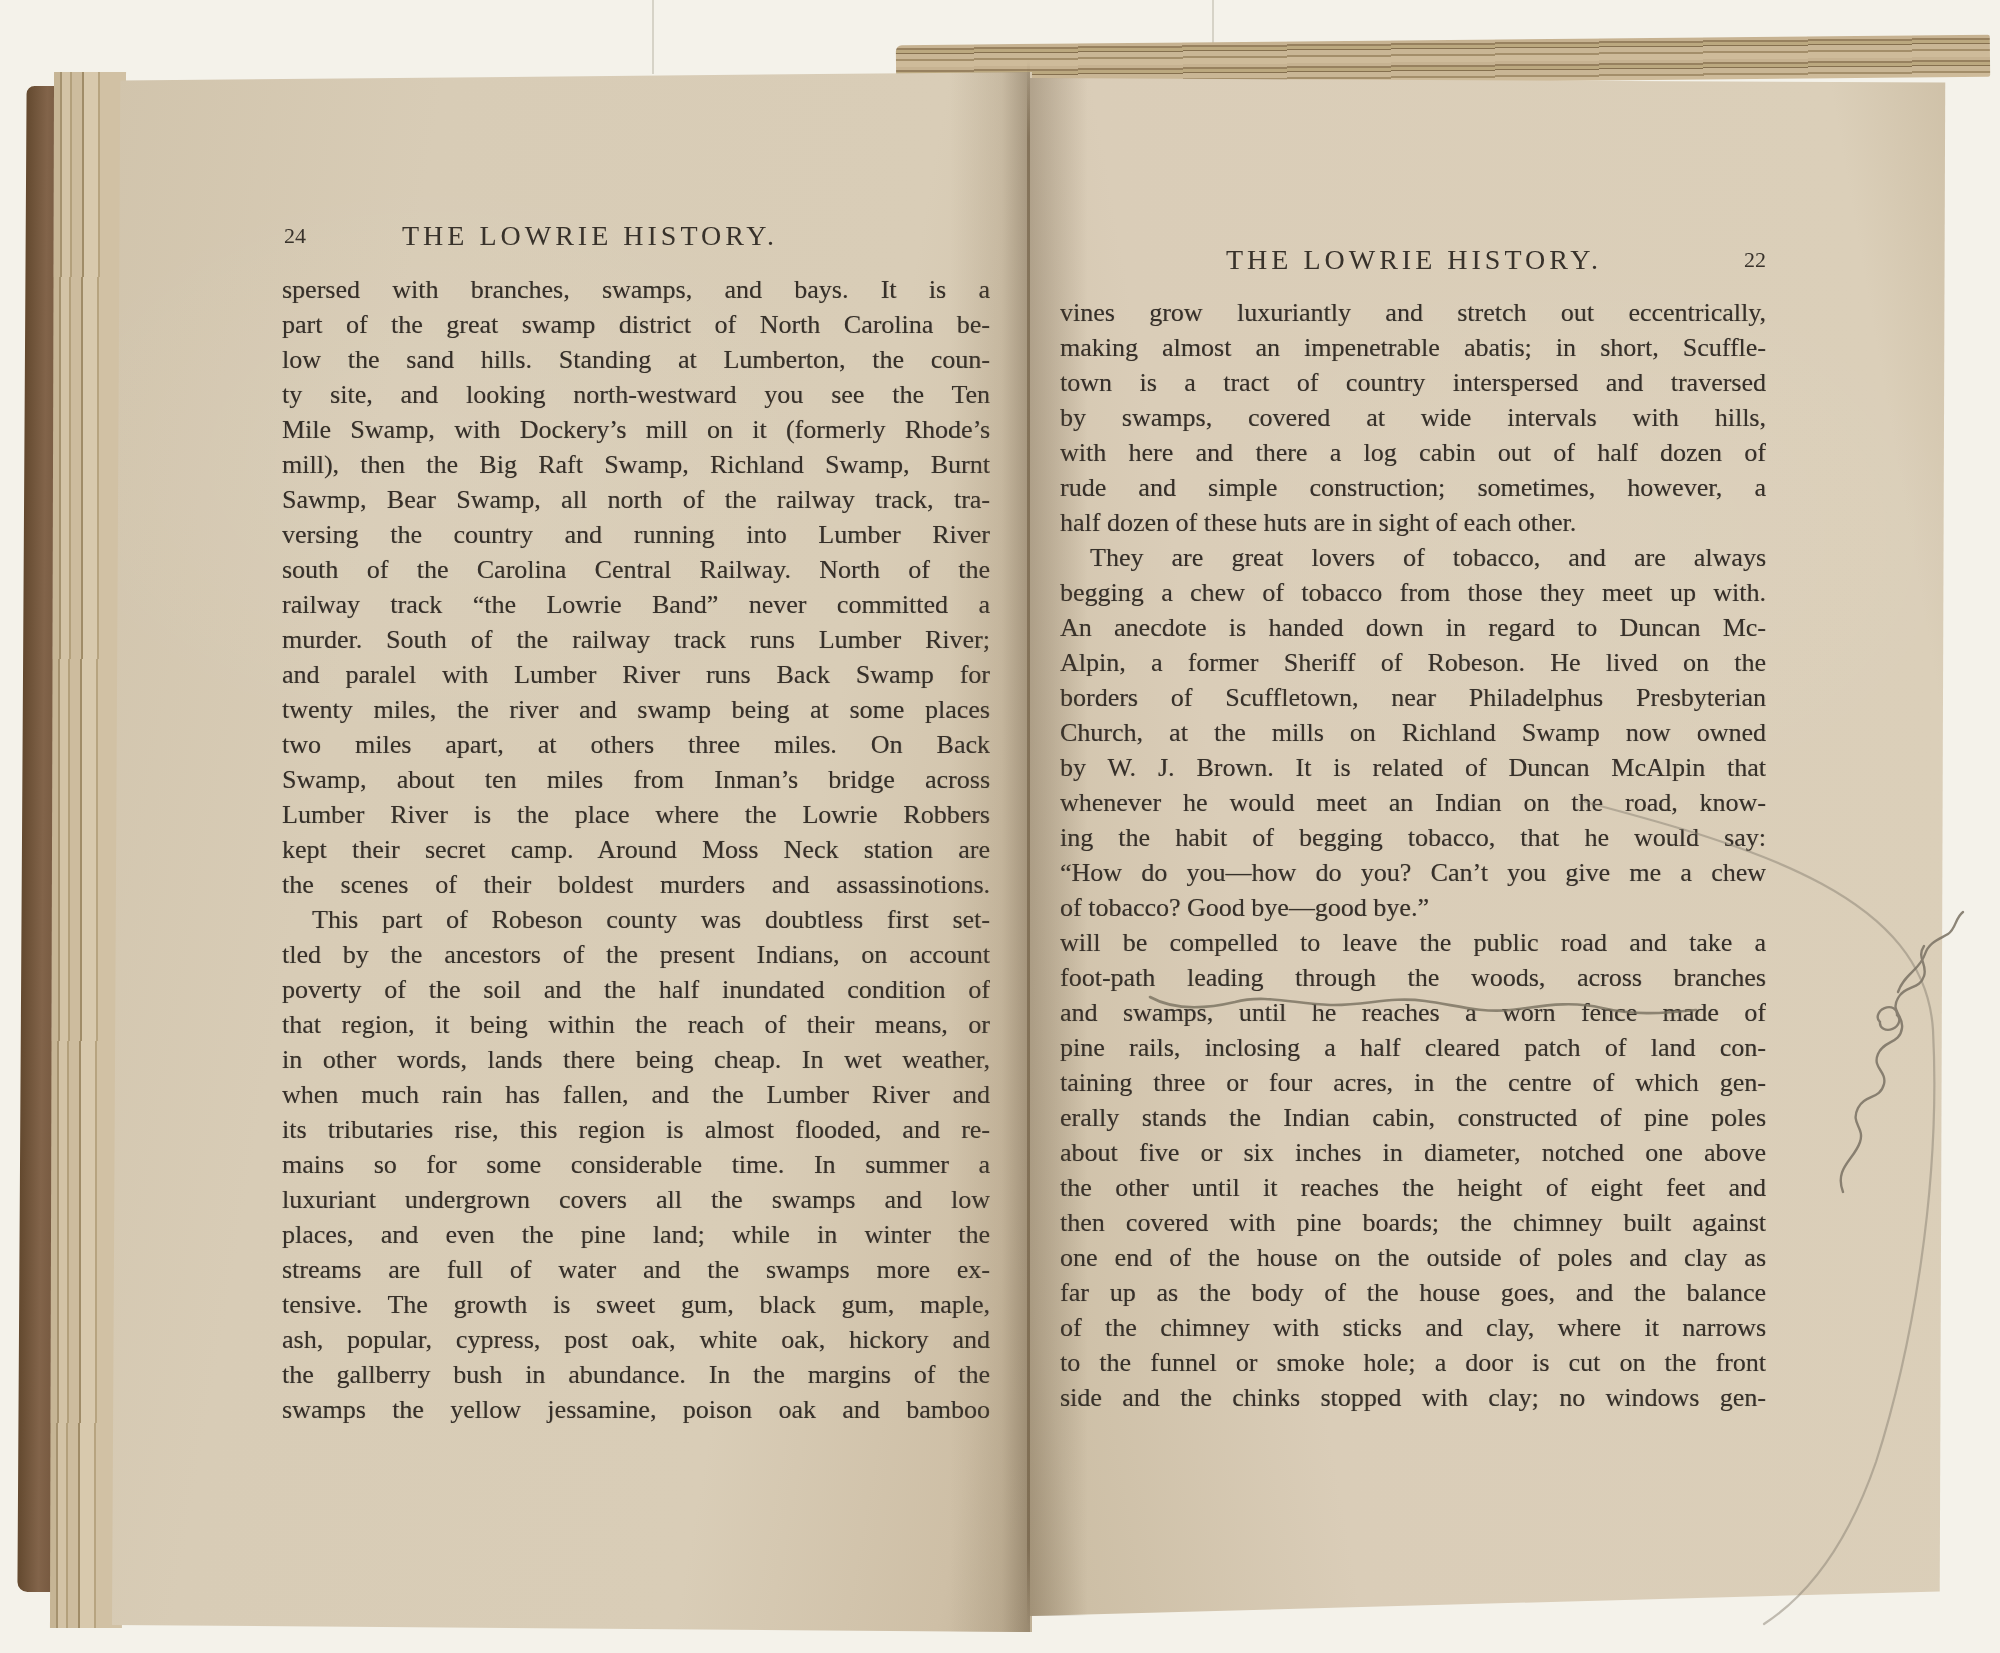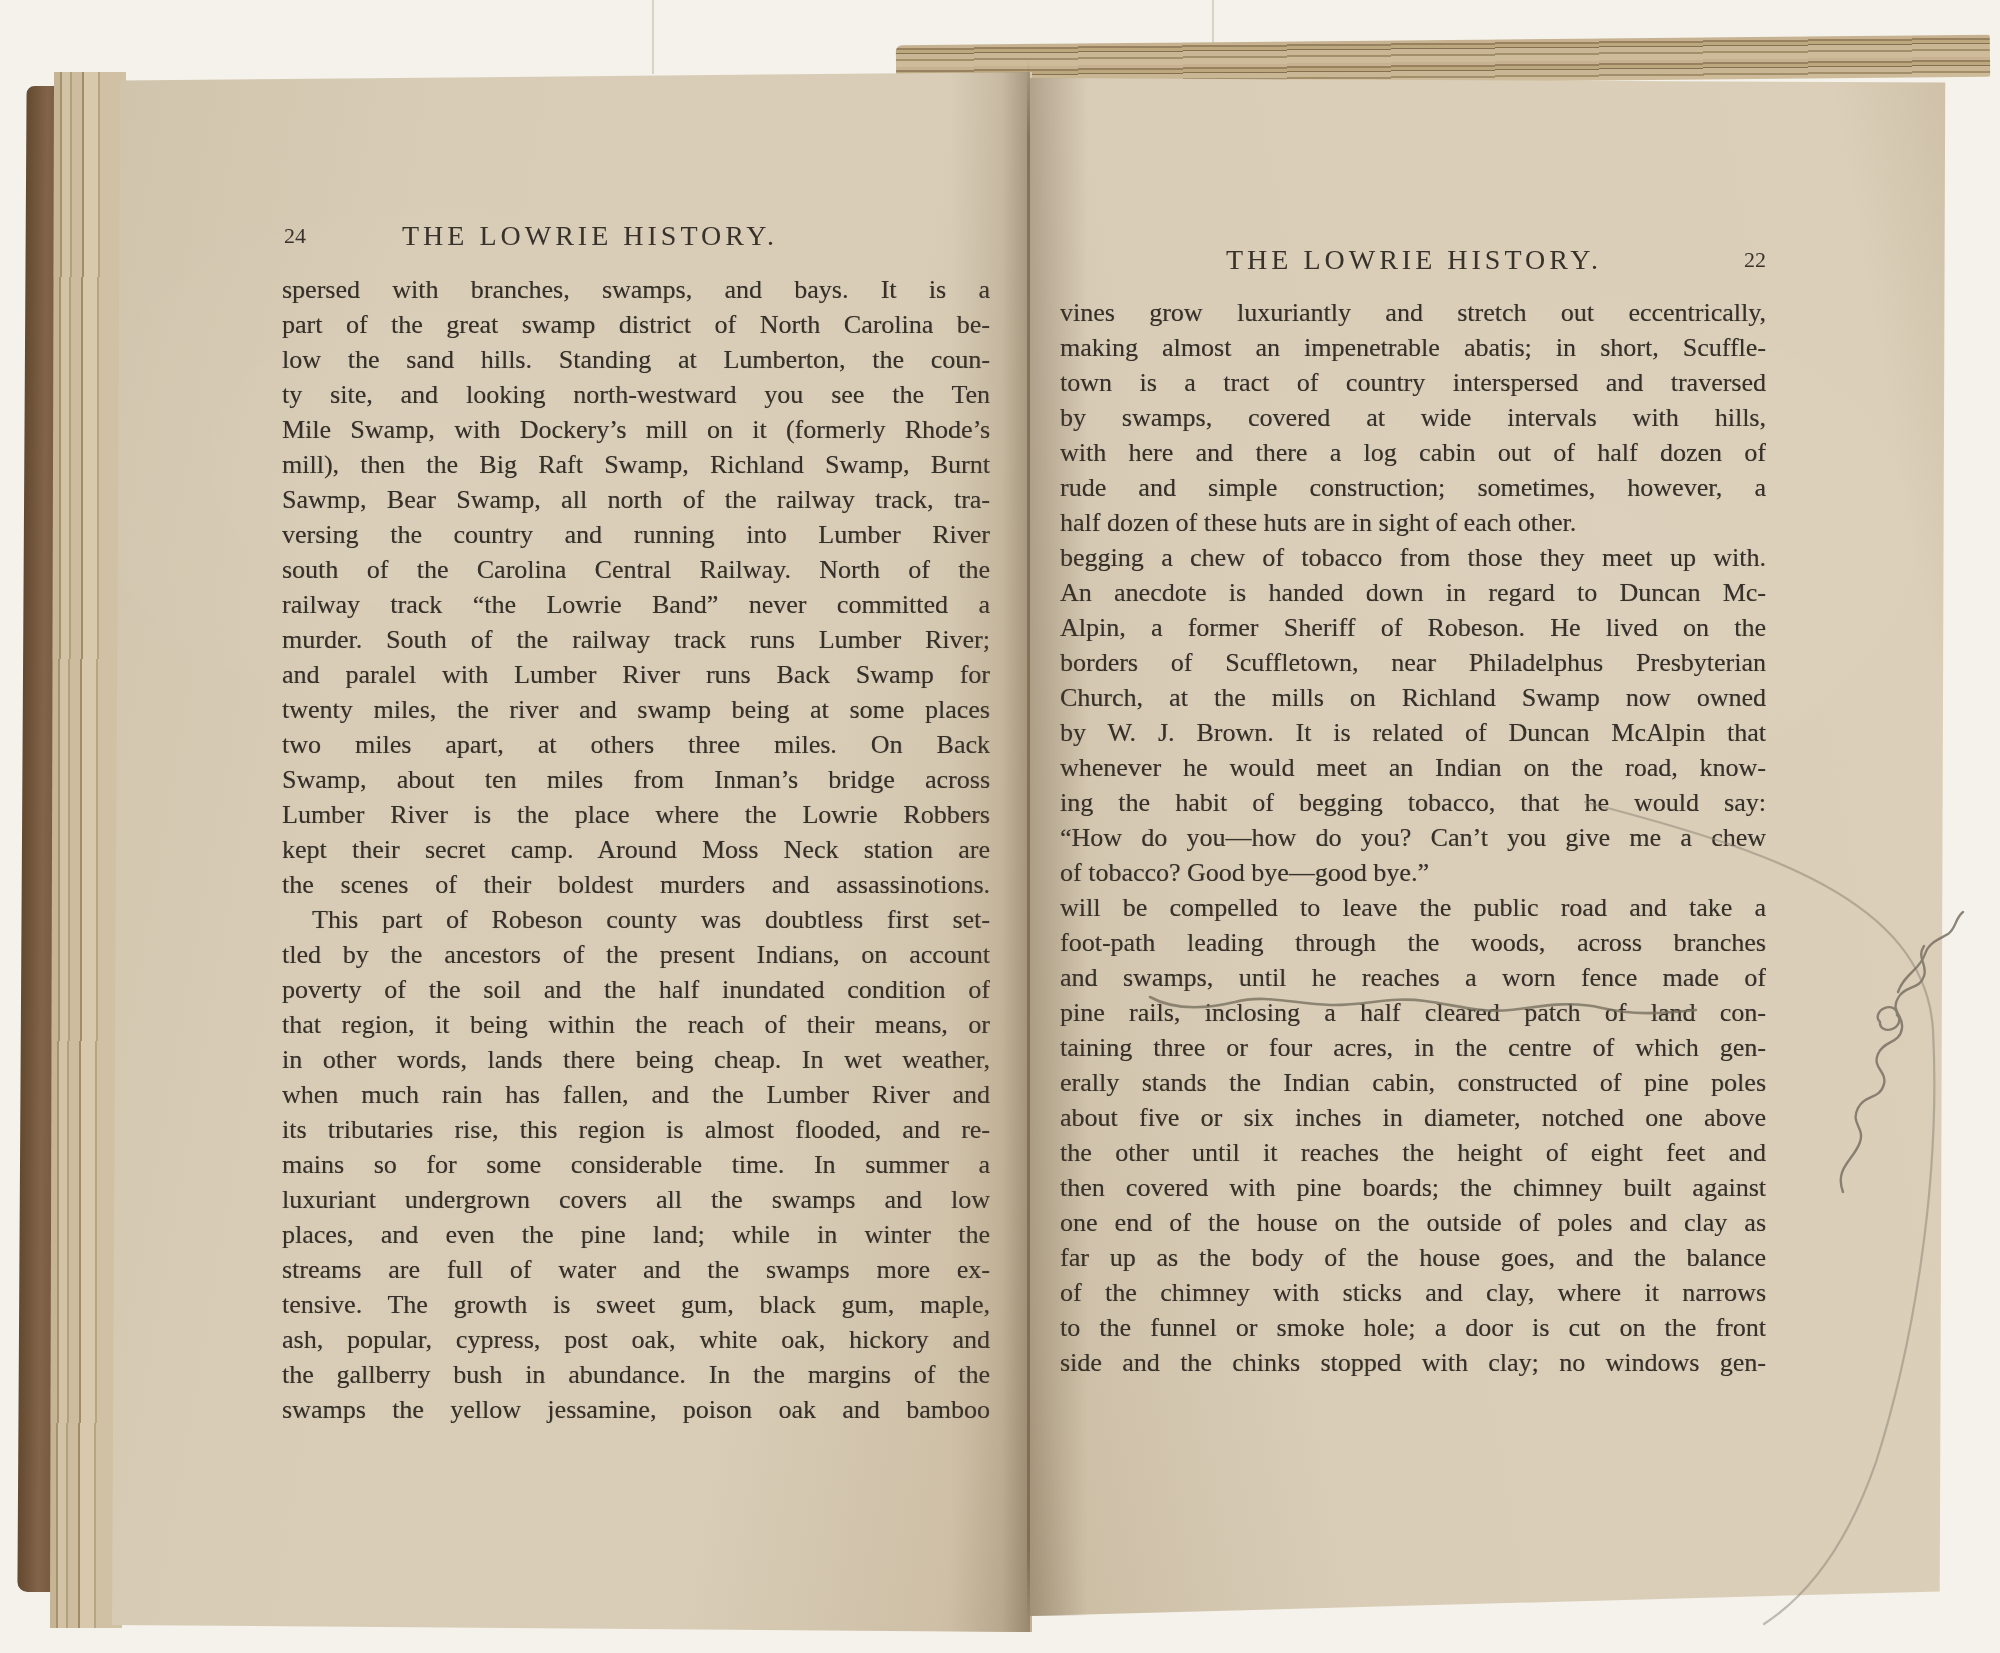--- a/index.html
+++ b/index.html
@@ -140,20 +140,21 @@
     <span class="page-num">22</span>
   </div>
   <div class="page-body rp-body">
       <div class="tline full">vines grow luxuriantly and stretch out  eccentrically,</div>
       <div class="tline full">making almost an impenetrable abatis; in short, Scuffle-</div>
       <div class="tline full">town is a tract of country interspersed and traversed</div>
       <div class="tline full">by swamps, covered at wide intervals with hills,</div>
       <div class="tline full">with here and there a log cabin out of half dozen of</div>
       <div class="tline full">rude and simple construction; sometimes, however, a</div>
       <div class="tline">half dozen of these huts are in sight of each other.</div>
+      <div class="tline full ind">They are great lovers of tobacco, and are always</div>
       <div class="tline full">begging a chew of tobacco from those they meet up with.</div>
       <div class="tline full">An anecdote is handed down in regard to Duncan Mc-</div>
       <div class="tline full">Alpin, a former Sheriff of Robeson.  He lived on the</div>
       <div class="tline full">borders of Scuffletown, near Philadelphus Presbyterian</div>
       <div class="tline full">Church, at the mills on Richland Swamp now owned</div>
       <div class="tline full">by W. J. Brown.  It is related of Duncan McAlpin that</div>
       <div class="tline full">whenever he would meet an Indian on the road, know-</div>
       <div class="tline full">ing the habit of begging tobacco, that he would say:</div>
       <div class="tline full">“How do you—how do you? Can’t you give me a chew</div>
       <div class="tline">of tobacco?  Good bye—good bye.”</div>

